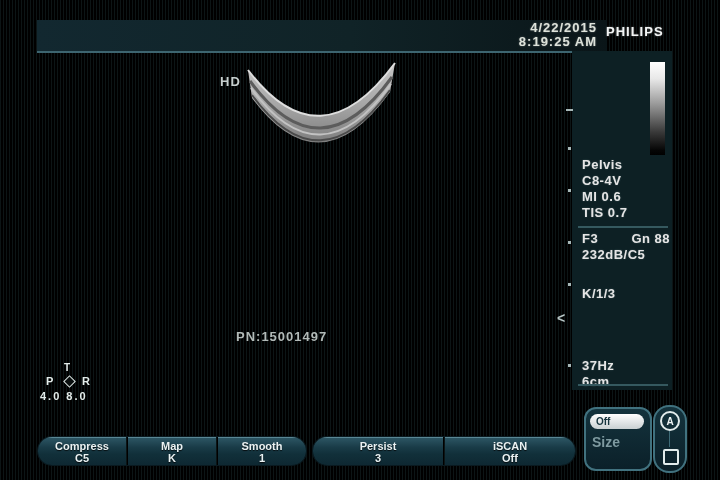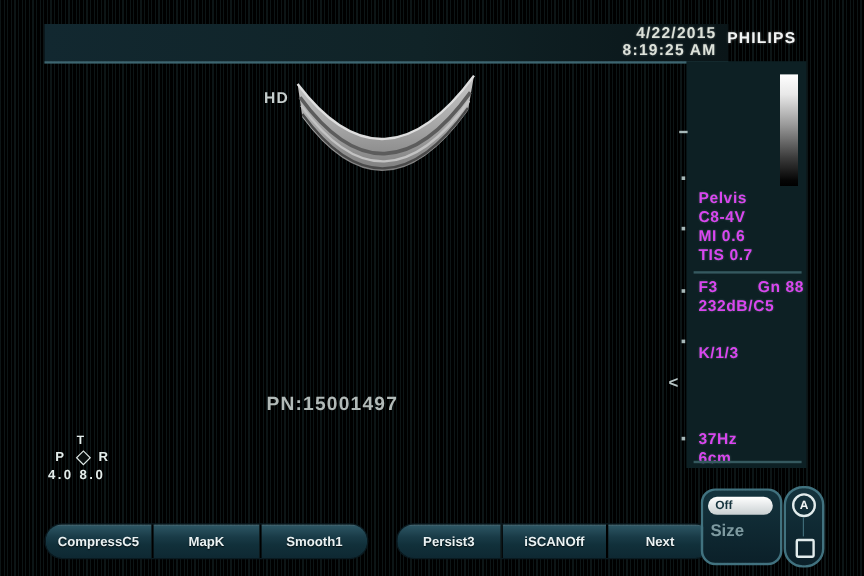--- a/index.html
+++ b/index.html
@@ -14,43 +14,43 @@
     background:linear-gradient(90deg,#122830 0%,#102327 55%,#0a1518 100%);
     border-bottom:2px solid #3d6570;}
   .datetime{position:absolute;right:10px;top:1px;text-align:right;color:#dde2da;
     font-size:13px;font-weight:bold;letter-spacing:1px;line-height:14px;text-shadow:0 0 2px rgba(255,255,255,.35);}
   .brand{position:absolute;left:606px;top:24px;color:#f2f4f4;font-size:13px;font-weight:bold;
     letter-spacing:1px;text-shadow:0 0 2px rgba(255,255,255,.4);}
   
   .rpanel{position:absolute;left:572px;top:51px;width:100px;height:339px;background:#0d2024;}
   .graybar{position:absolute;left:78px;top:11px;width:15px;height:93px;
     background:linear-gradient(#ffffff 0%,#e8e8e8 18%,#9a9a9a 45%,#3a3a3a 75%,#050505 95%,#000 100%);}
-  .ptext{position:absolute;color:#d946ef;font-size:13px;font-weight:bold;line-height:16px;letter-spacing:.5px;
+  .ptext{position:absolute;color:#e5e5e5;font-size:13px;font-weight:bold;line-height:16px;letter-spacing:.5px;
     text-shadow:0 0 2px rgba(200,230,230,.25);white-space:pre;}
   .spread{display:flex;justify-content:space-between;width:88px;}
   .divider{position:absolute;left:6px;width:90px;height:2px;background:#35595f;}
   .tick{position:absolute;background:#a7b8b8;}
   .caret{position:absolute;color:#b8c6c6;font-size:14px;font-weight:bold;}
   
   .hd{position:absolute;left:220px;top:74px;color:#c6cecd;font-size:13px;font-weight:bold;letter-spacing:1px;}
-  .pn{position:absolute;left:222px;top:329px;color:#b2bab8;font-size:16px;font-weight:bold;letter-spacing:1px;}
+  .pn{position:absolute;left:236px;top:329px;color:#b2bab8;font-size:13px;font-weight:bold;letter-spacing:1px;}
   .arcwrap{position:absolute;left:200px;top:55px;width:250px;height:110px;filter:blur(.5px);}
   
   .omark{position:absolute;left:40px;top:362px;width:58px;height:48px;color:#e3ecea;font-weight:bold;}
   .omark .t{position:absolute;left:24px;top:0;font-size:10px;}
   .omark .p{position:absolute;left:6px;top:13px;font-size:11px;}
   .omark .r{position:absolute;left:42px;top:13px;font-size:11px;}
   .omark .diamond{position:absolute;left:25px;top:15px;width:7px;height:7px;border:1.5px solid #dfe8e6;transform:rotate(45deg);background:#0a0f0f;}
   .omark .vals{position:absolute;left:0px;top:28px;font-size:11px;letter-spacing:2px;white-space:pre;}
   
   .skgroup{position:absolute;top:437px;height:28px;display:flex;border-radius:14px;overflow:hidden;
     box-shadow:0 0 0 1px #0a1a20;}
   .softkey{flex:1 1 0;margin-right:2px;position:relative;cursor:pointer;
     background:linear-gradient(#2c5563 0%,#193b47 35%,#11303a 60%,#0e2832 100%);
-    border-top:1px solid #5a8795;display:flex;flex-direction:row;justify-content:center;align-items:center;}
+    border-top:1px solid #5a8795;display:flex;flex-direction:column;justify-content:center;align-items:center;}
   .softkey:last-child{margin-right:0;}
   .softkey .lab,.softkey .val{color:#eaf2f3;font-size:11px;font-weight:bold;line-height:12px;
     text-shadow:0 1px 1px rgba(0,0,0,.8);}
   
   .sizepanel{position:absolute;left:584px;top:407px;width:64px;height:60px;border:2px solid #41727f;
     border-radius:12px;background:linear-gradient(#14333d,#0b2029);}
   .pill{position:absolute;left:4px;top:5px;width:54px;height:15px;border-radius:8px;
     background:linear-gradient(#ffffff,#c9d0d2);display:flex;align-items:center;cursor:pointer;}
   .pill span{color:#16343e;font-size:10px;font-weight:bold;padding-left:6px;}
   .sizelabel{position:absolute;left:6px;top:25px;color:#7e9aa0;font-size:14px;font-weight:bold;}
@@ -141,31 +141,28 @@
     <div class="softkey">
       <span class="lab">Map</span>
       <span class="val">K</span>
     </div>
     <div class="softkey">
       <span class="lab">Smooth</span>
       <span class="val">1</span>
     </div>
   </div>
 
-  <div class="skgroup" style="left:331px;width:262px;">
+  <div class="skgroup" style="left:313px;width:262px;">
     <div class="softkey">
       <span class="lab">Persist</span>
       <span class="val">3</span>
     </div>
     <div class="softkey">
       <span class="lab">iSCAN</span>
       <span class="val">Off</span>
-    </div>
-    <div class="softkey">
-      <span class="lab">Next</span>
     </div>
   </div>
 
   <div class="sizepanel">
     <div class="pill">
       <span>Off</span>
     </div>
     <div class="sizelabel">Size</div>
   </div>
   <div class="autopanel">

